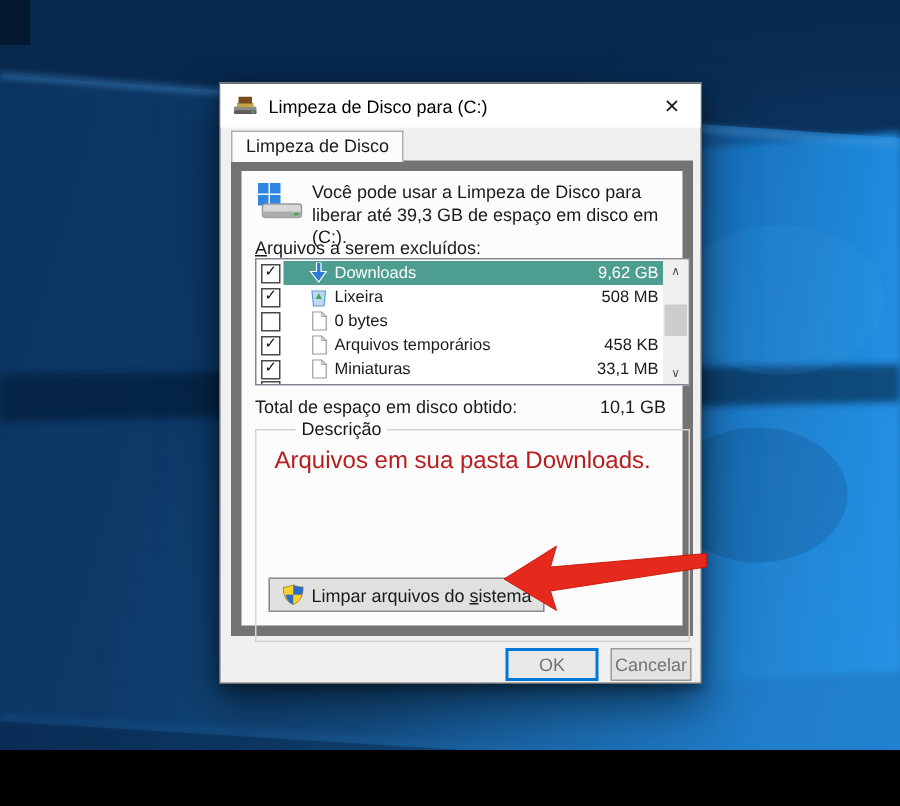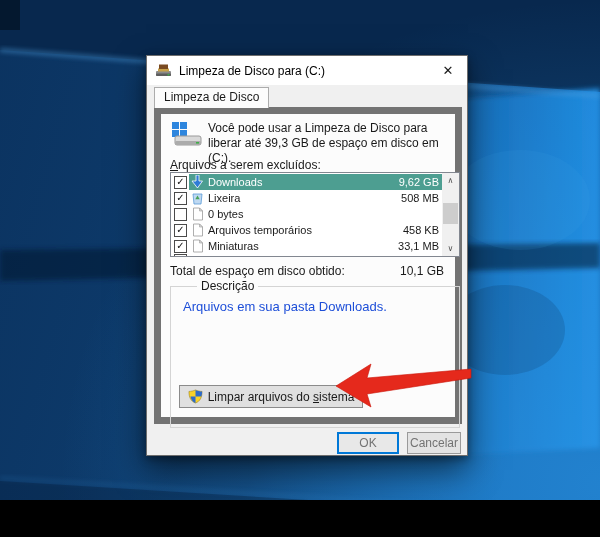--- a/index.html
+++ b/index.html
@@ -33,42 +33,42 @@
 
   .listbox{position:absolute;left:9px;top:58px;width:290px;height:85px;
            background:#fff;border:1px solid #828790;overflow:hidden;}
   .rows{position:absolute;left:0;top:1px;right:17px;}
   .row{height:16px;display:flex;align-items:center;font-size:11px;color:#1a1a1a;
        padding-left:3px;}
   .cb{width:13px;height:13px;border:1px solid #4a4a4a;background:#fff;flex:none;
       display:flex;align-items:center;justify-content:center;font-size:10px;
       line-height:10px;color:#101010;}
   .row-main{flex:1;display:flex;align-items:center;height:16px;margin-left:2px;
-            padding-left:1px;overflow:hidden;}
+            padding-left:16px;overflow:hidden;}
   .row.sel .row-main{background:#4D9E91;color:#fff;}
   .row-icon{width:15px;height:14px;margin-right:3px;flex:none;}
   .row-label{flex:1;white-space:nowrap;overflow:hidden;}
   .row-size{padding-right:3px;white-space:nowrap;}
   .row-partial{height:5px;display:flex;padding-left:3px;overflow:hidden;}
   .cb-part{width:13px;height:13px;border:1px solid #4a4a4a;background:#fff;}
 
   .sbar{position:absolute;right:0;top:0;bottom:0;width:17px;background:#F0F0F0;}
   .sb-btn{position:absolute;left:0;right:0;height:15px;display:flex;align-items:center;
           justify-content:center;font-size:8px;color:#505050;}
   .sb-up{top:0;} .sb-down{bottom:0;}
   .sb-thumb{position:absolute;left:1px;right:1px;top:30px;height:21px;background:#CDCDCD;}
 
   .total-label{position:absolute;left:9px;top:150px;font-size:12px;color:#1a1a1a;}
   .total-value{position:absolute;right:11px;top:150px;font-size:12px;color:#1a1a1a;}
 
   .groupbox{position:absolute;left:9px;top:172px;width:290px;height:142px;
             border:1px solid #D4D4D4;}
   .legend{position:absolute;left:26px;top:-8px;background:#FCFCFC;padding:0 4px;
           font-size:12px;color:#1a1a1a;}
-  .desc-text{position:absolute;left:12px;top:12px;font-size:13px;color:#1d4ed8;}
+  .desc-text{position:absolute;left:12px;top:12px;font-size:16px;color:#b91c1c;}
 
   .sys-btn{position:absolute;left:8px;top:98px;width:184px;height:23px;
            background:#E0E0E0;border:1px solid #8b8b8b;display:flex;align-items:center;
            justify-content:center;gap:5px;font-size:12px;color:#1a1a1a;}
 
   .btn{position:absolute;height:22px;display:flex;align-items:center;justify-content:center;
        font-size:12px;color:#737373;}
   .btn-ok{left:190px;top:376px;width:62px;border:2px solid #0078D7;background:#E8E8E8;}
   .btn-cancel{left:260px;top:376px;width:54px;border:1px solid #9a9a9a;background:#E3E3E3;text-align:right;}
 

